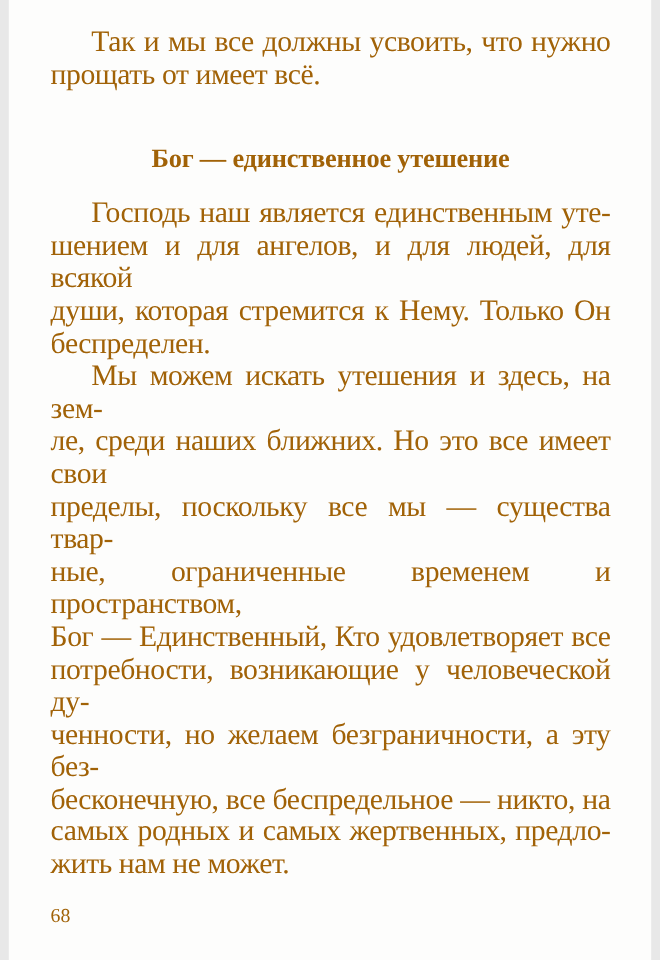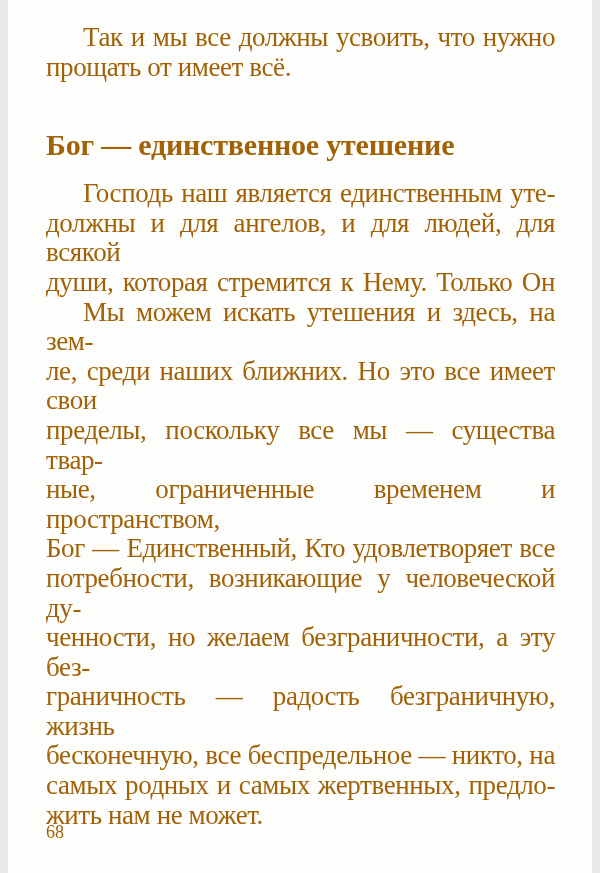--- a/index.html
+++ b/index.html
@@ -32,24 +32,24 @@
     text-align-last: justify;
   }
   .line.first {
     text-indent: 37px;
   }
   .line.last {
     text-align-last: left;
   }
   .heading {
     margin: 48px 0 19px 0;
-    font-size: 30px;
+    font-size: 24px;
     line-height: 30px;
     font-weight: bold;
-    text-align: left;
+    text-align: center;
     letter-spacing: -0.2px;
   }
   .page-number {
     position: absolute;
     left: 38px;
     top: 818px;
     font-size: 18px;
     line-height: 28px;
     letter-spacing: 0;
   }
@@ -62,33 +62,33 @@
 
     <div class="para">
       <div class="line first">Так и мы все должны усвоить, что нужно</div>
       <div class="line last">прощать от имеет всё.</div>
     </div>
 
     <h2 class="heading">Бог — единственное утешение</h2>
 
     <div class="para">
       <div class="line first">Господь наш является единственным уте-</div>
-      <div class="line">должны и для ангелов, и для людей, для всякой</div>
+      <div class="line">шением и для ангелов, и для людей, для всякой</div>
       <div class="line">души, которая стремится к Нему. Только Он</div>
+      <div class="line last">беспределен.</div>
     </div>
 
     <div class="para">
       <div class="line first">Мы можем искать утешения и здесь, на зем-</div>
       <div class="line">ле, среди наших ближних. Но это все имеет свои</div>
       <div class="line">пределы, поскольку все мы — существа твар-</div>
       <div class="line">ные, ограниченные временем и пространством,</div>
       <div class="line">Бог — Единственный, Кто удовлетворяет все</div>
       <div class="line">потребности, возникающие у человеческой ду-</div>
       <div class="line">ченности, но желаем безграничности, а эту без-</div>
-      <div class="line">граничность — радость безграничную, жизнь</div>
       <div class="line">бесконечную, все беспредельное — никто, на</div>
       <div class="line">самых родных и самых жертвенных, предло-</div>
       <div class="line last">жить нам не может.</div>
     </div>
 
   </div>
 
   <div class="page-number">68</div>
 </div>
 

